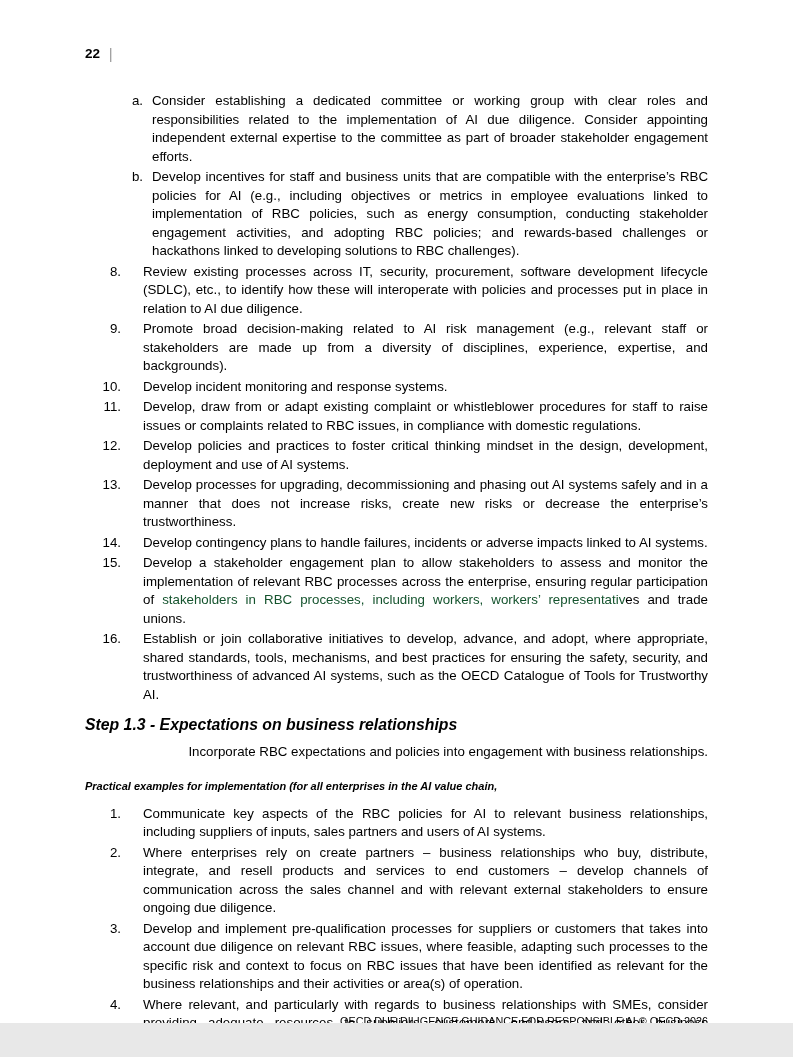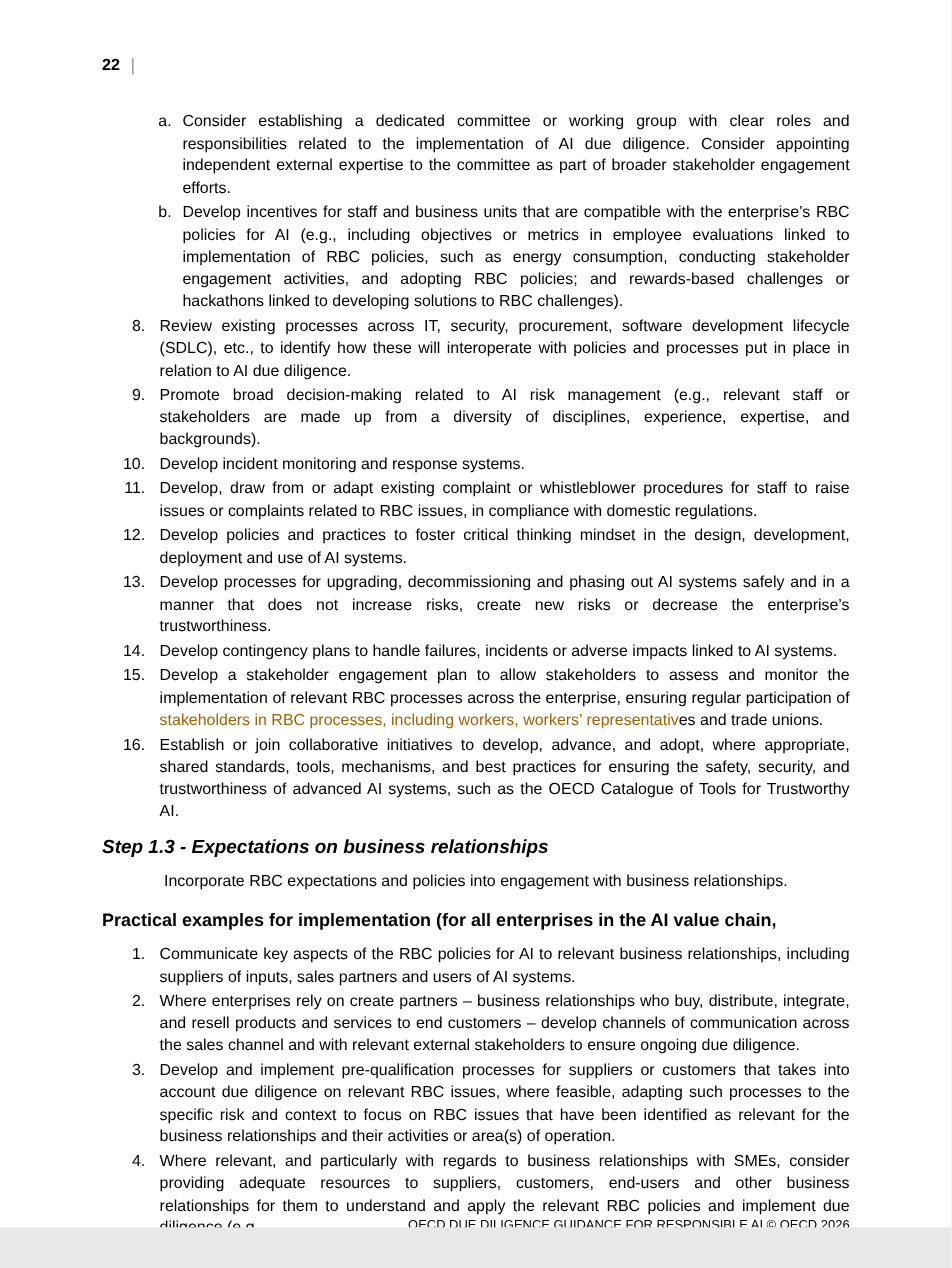--- a/index.html
+++ b/index.html
@@ -35,34 +35,35 @@
     width: 623px;
     font-size: 13.3px;
     line-height: 18.5px;
   }
   .list { margin: 0; }
   .li { display: flex; margin-bottom: 2px; }
   .li .marker { flex: 0 0 auto; text-align: right; white-space: pre; }
   .list-alpha .marker { width: 58px; }
   .list-alpha .text { margin-left: 9px; }
   .list-num .marker { width: 36px; }
-  .list-num .text { margin-left: 12px; }
+  .list-num .text { margin-left: 22px; }
   .li .text { flex: 1 1 auto; text-align: justify; }
-  .muted { color: #a16207; }
+  .muted { color: #14532d; }
   .step-heading {
     font-size: 15.8px;
     font-weight: bold;
     font-style: italic;
     line-height: 22px;
     margin: 10px 0 7px 0;
   }
-  .intro { margin: 0; text-align: center; }
+  .intro { margin: 0; text-align: right; }
   .practical-heading {
-    font-size: 15px;
+    font-size: 11px;
     font-weight: bold;
+    font-style: italic;
     line-height: 23px;
     margin: 13px 0 7px 0;
   }
   .footer {
     position: absolute;
     top: 1015px;
     right: 85px;
     font-size: 10.8px;
     line-height: 13px;
     white-space: nowrap;

